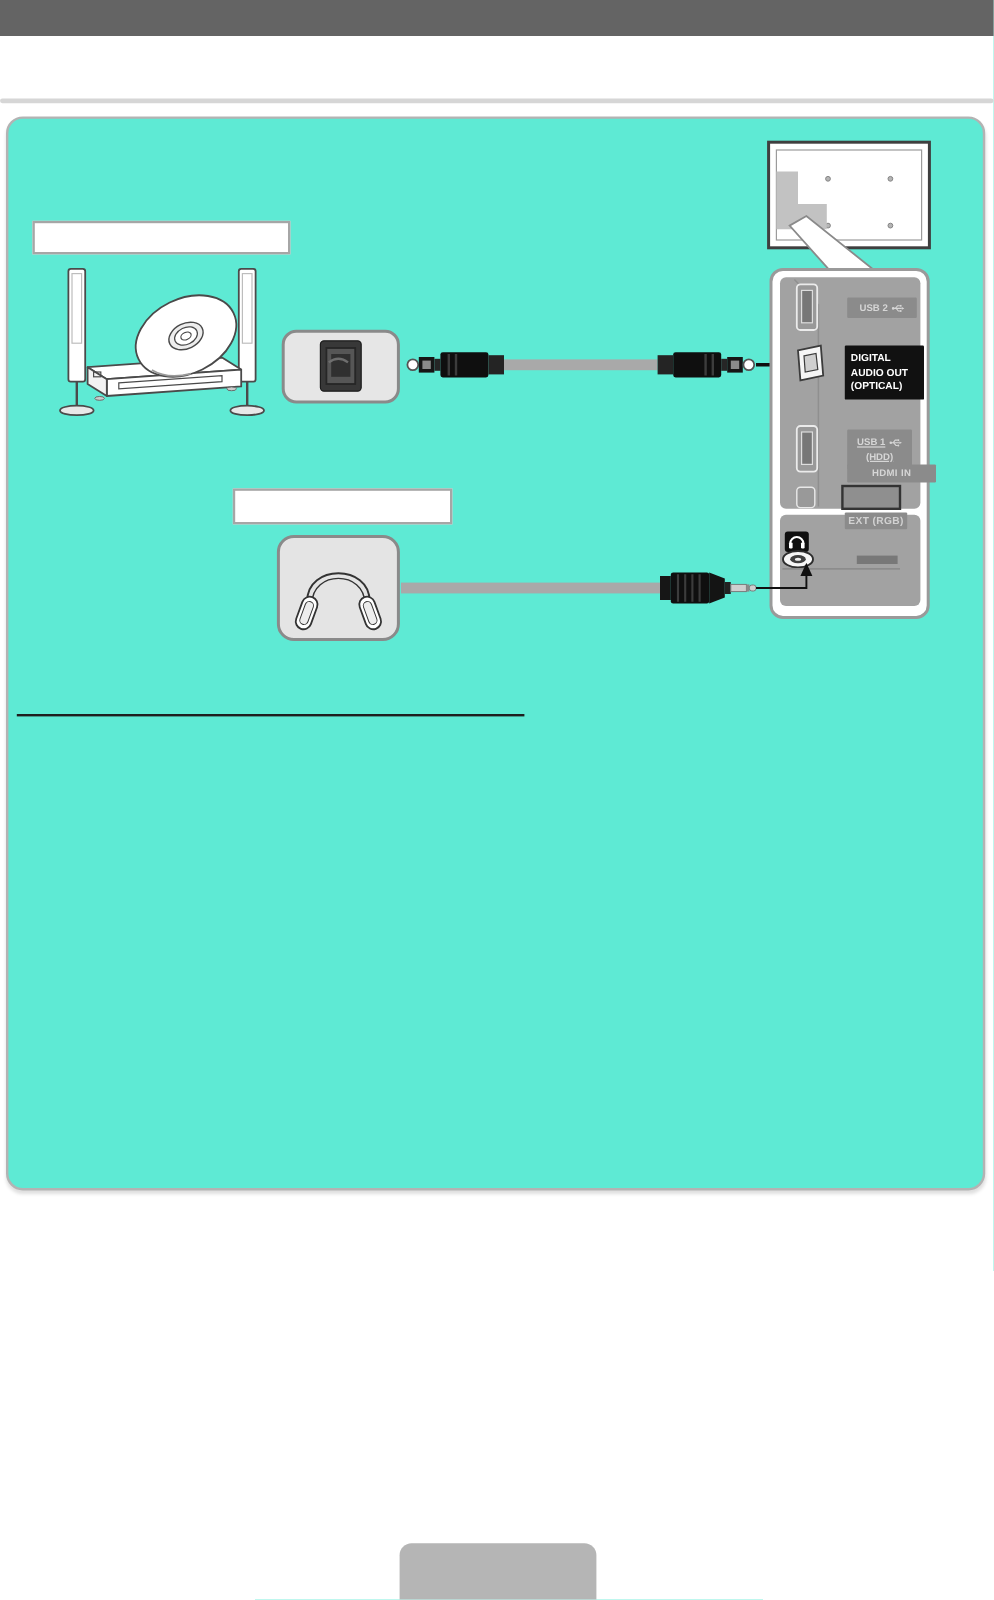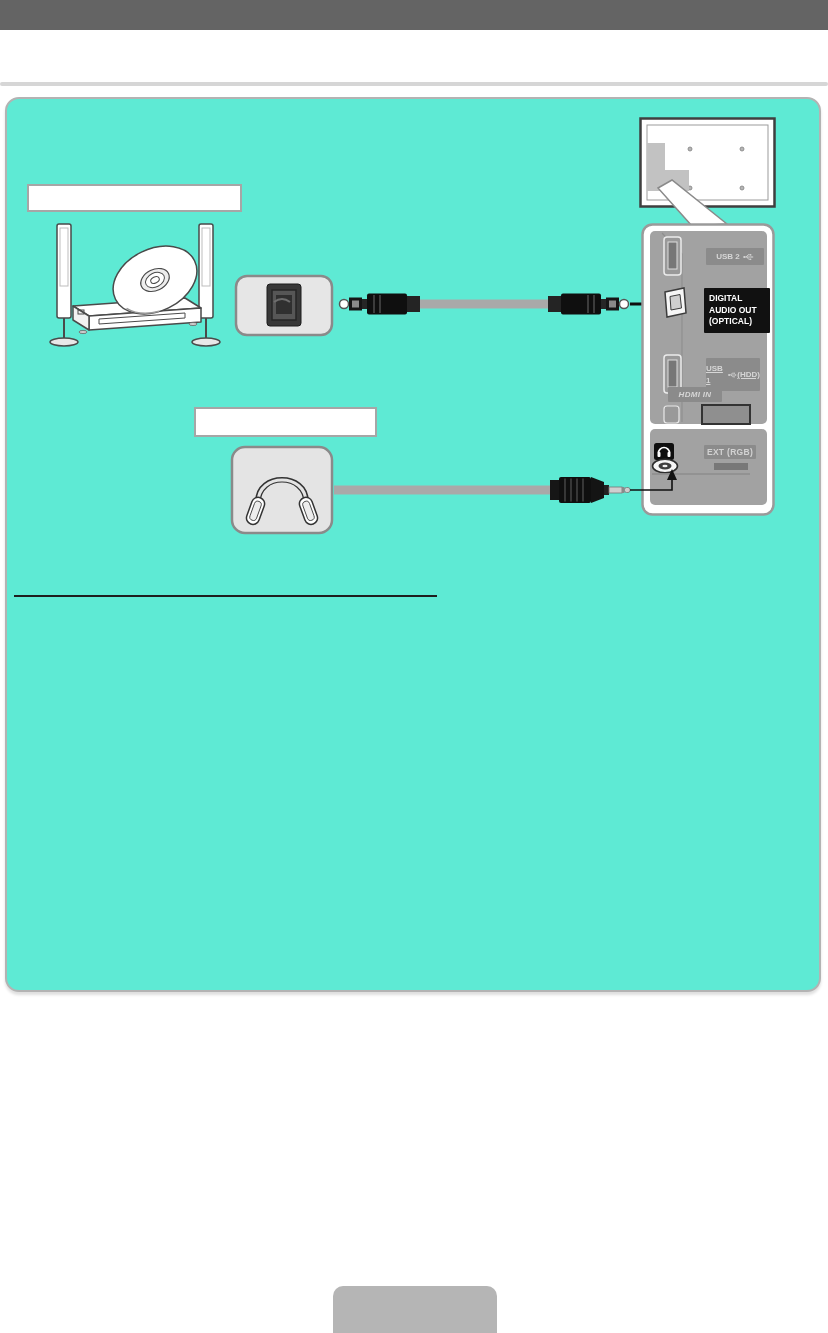--- a/index.html
+++ b/index.html
@@ -20,24 +20,24 @@
   .label-box-2{left:187px;top:308px;width:179px;height:26px;}
   .rule{left:7px;top:496px;width:423px;height:2px;background:#1e1e1e;}
   .bottom-tab{left:333px;top:1286px;width:164px;height:47px;background:#b5b5b5;border-radius:10px 10px 0 0;}
 
   .badge{position:absolute;display:flex;align-items:center;justify-content:center;
     background:#8b8b8b;color:#d6d6d6;font-weight:bold;border-radius:1px;}
   .badge-usb2{left:699px;top:149px;width:58px;height:17px;font-size:8px;gap:3px;}
   .badge-black{left:697px;top:189px;width:66px;height:45px;background:#111111;color:#ffffff;
     flex-direction:column;align-items:flex-start;justify-content:center;
     font-size:8.5px;line-height:1.35;padding-left:5px;box-sizing:border-box;text-align:center;}
-  .badge-usb1{left:699px;top:259px;width:54px;height:33px;flex-direction:row;font-size:8px;line-height:1.4;text-decoration:underline;}
+  .badge-usb1{left:699px;top:259px;width:54px;height:33px;flex-direction:column;font-size:8px;line-height:1.4;text-decoration:underline;}
   .badge-usb1 .row{display:flex;align-items:center;gap:3px;}
-  .badge-hdmi{left:661px;top:288px;width:54px;height:15px;font-size:8px;letter-spacing:0.3px;font-style:italic;}
-  .badge-ext{left:697px;top:346px;width:52px;height:14px;font-size:8.5px;color:#d2d2d2;letter-spacing:0.3px;}
+  .badge-hdmi{left:699px;top:288px;width:74px;height:15px;font-size:8px;letter-spacing:0.3px;}
+  .badge-ext{left:697px;top:328px;width:52px;height:14px;font-size:8.5px;color:#d2d2d2;letter-spacing:0.3px;}
 </style>
 </head>
 <body>
 
 <div class="abs header-bar"></div>
 <div class="abs separator"></div>
 
 <div class="abs content-box">
 
   <div class="abs label-box label-box-1"></div>

